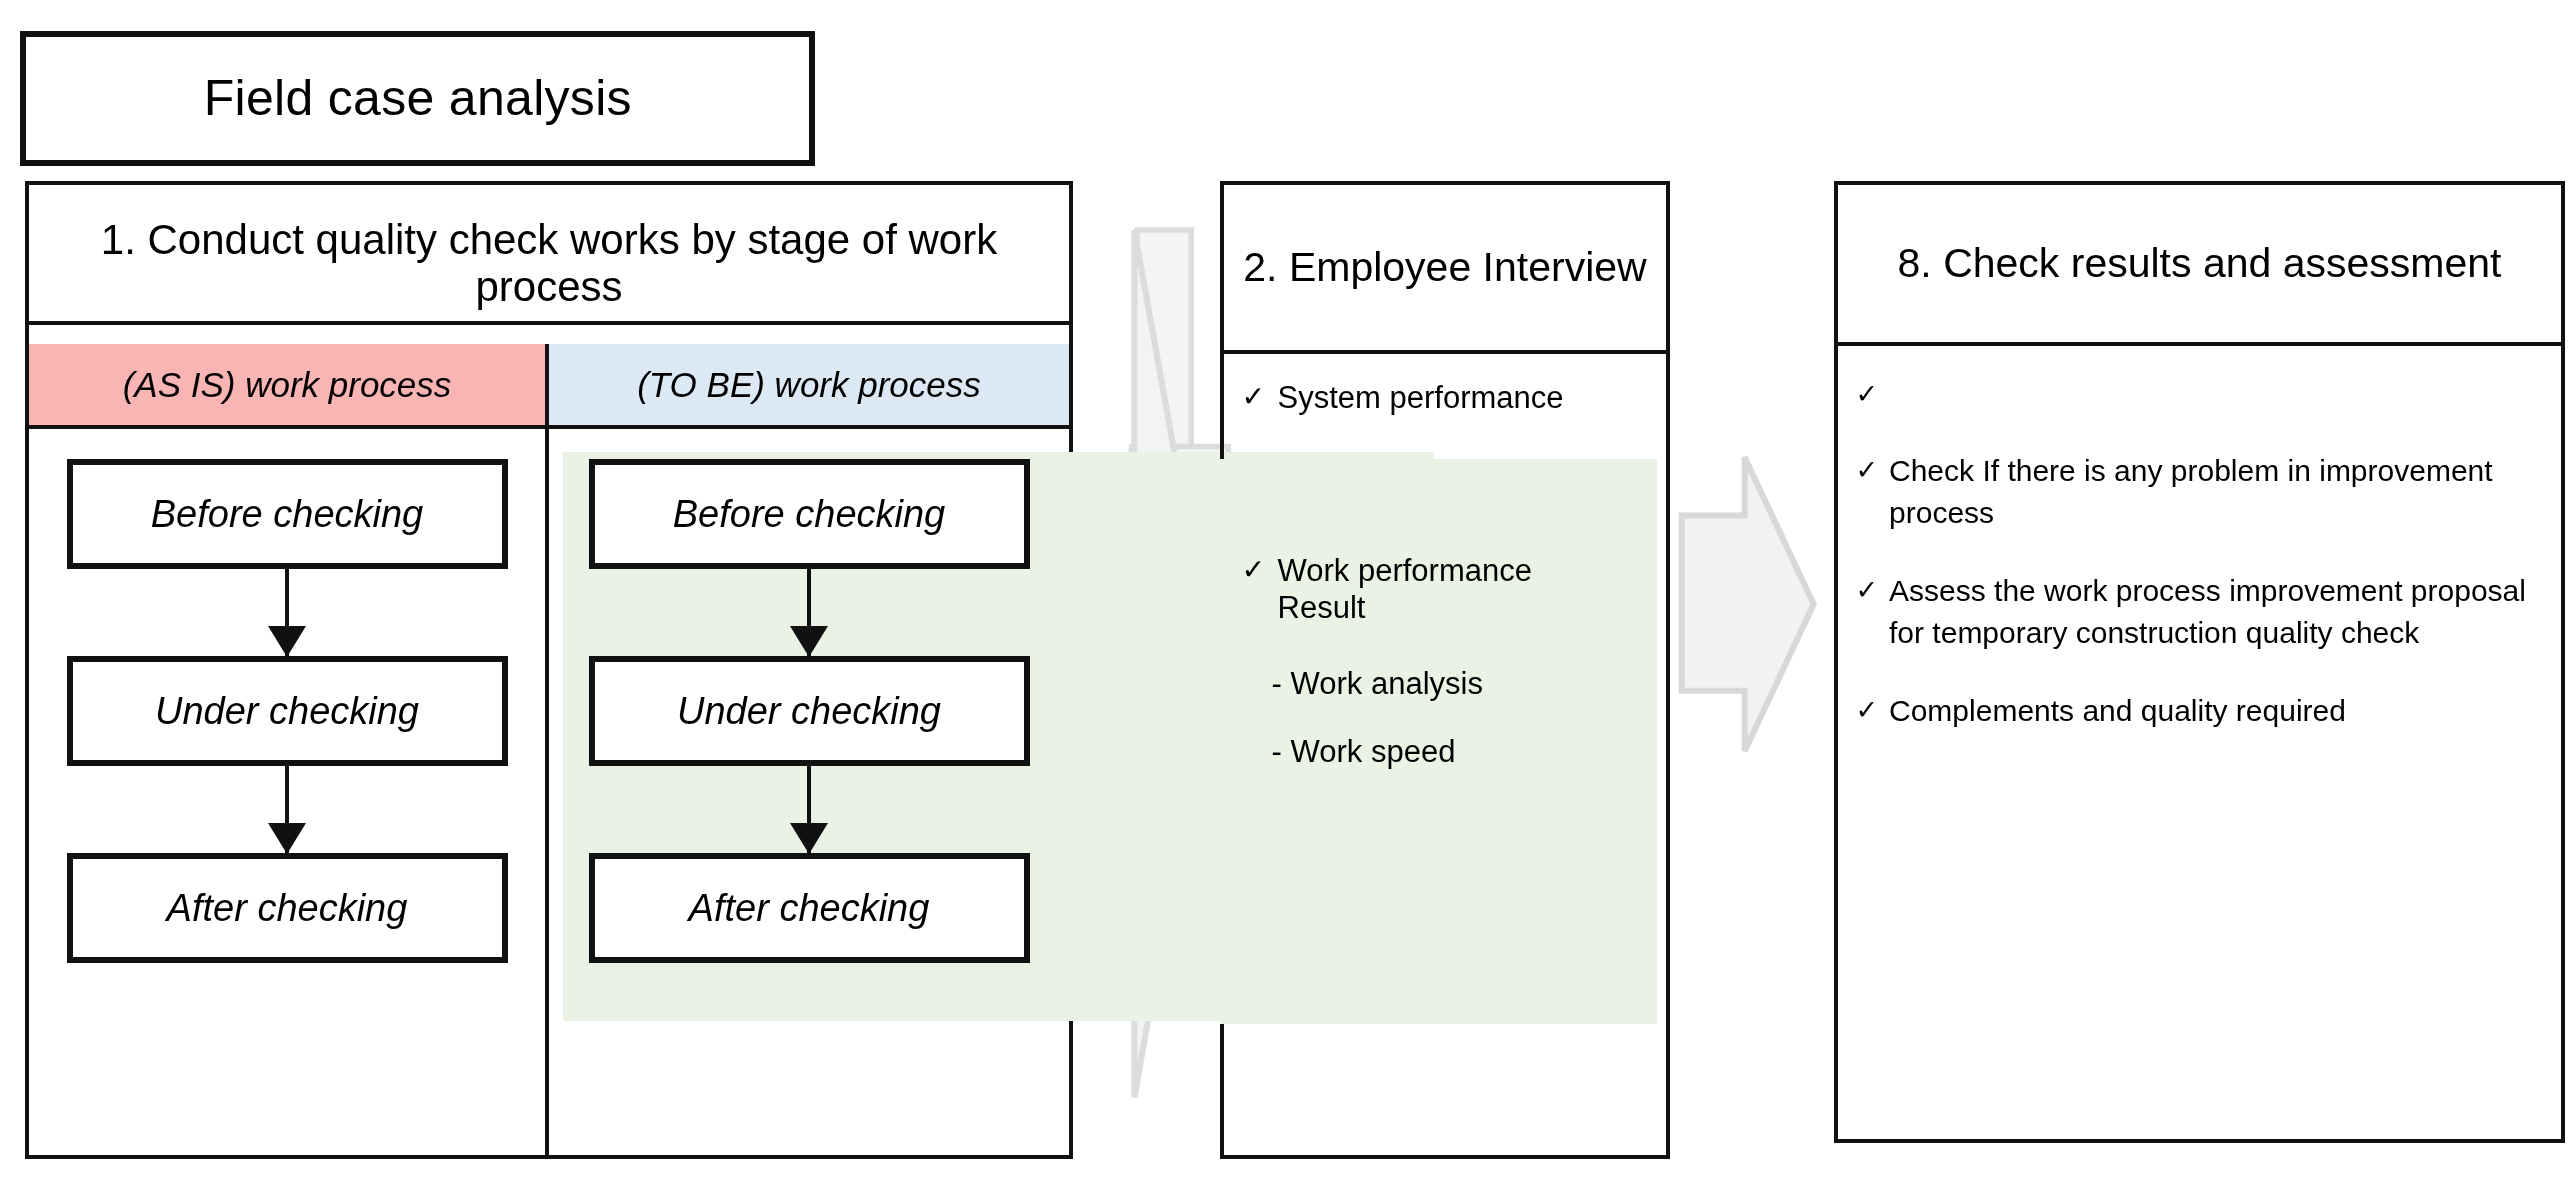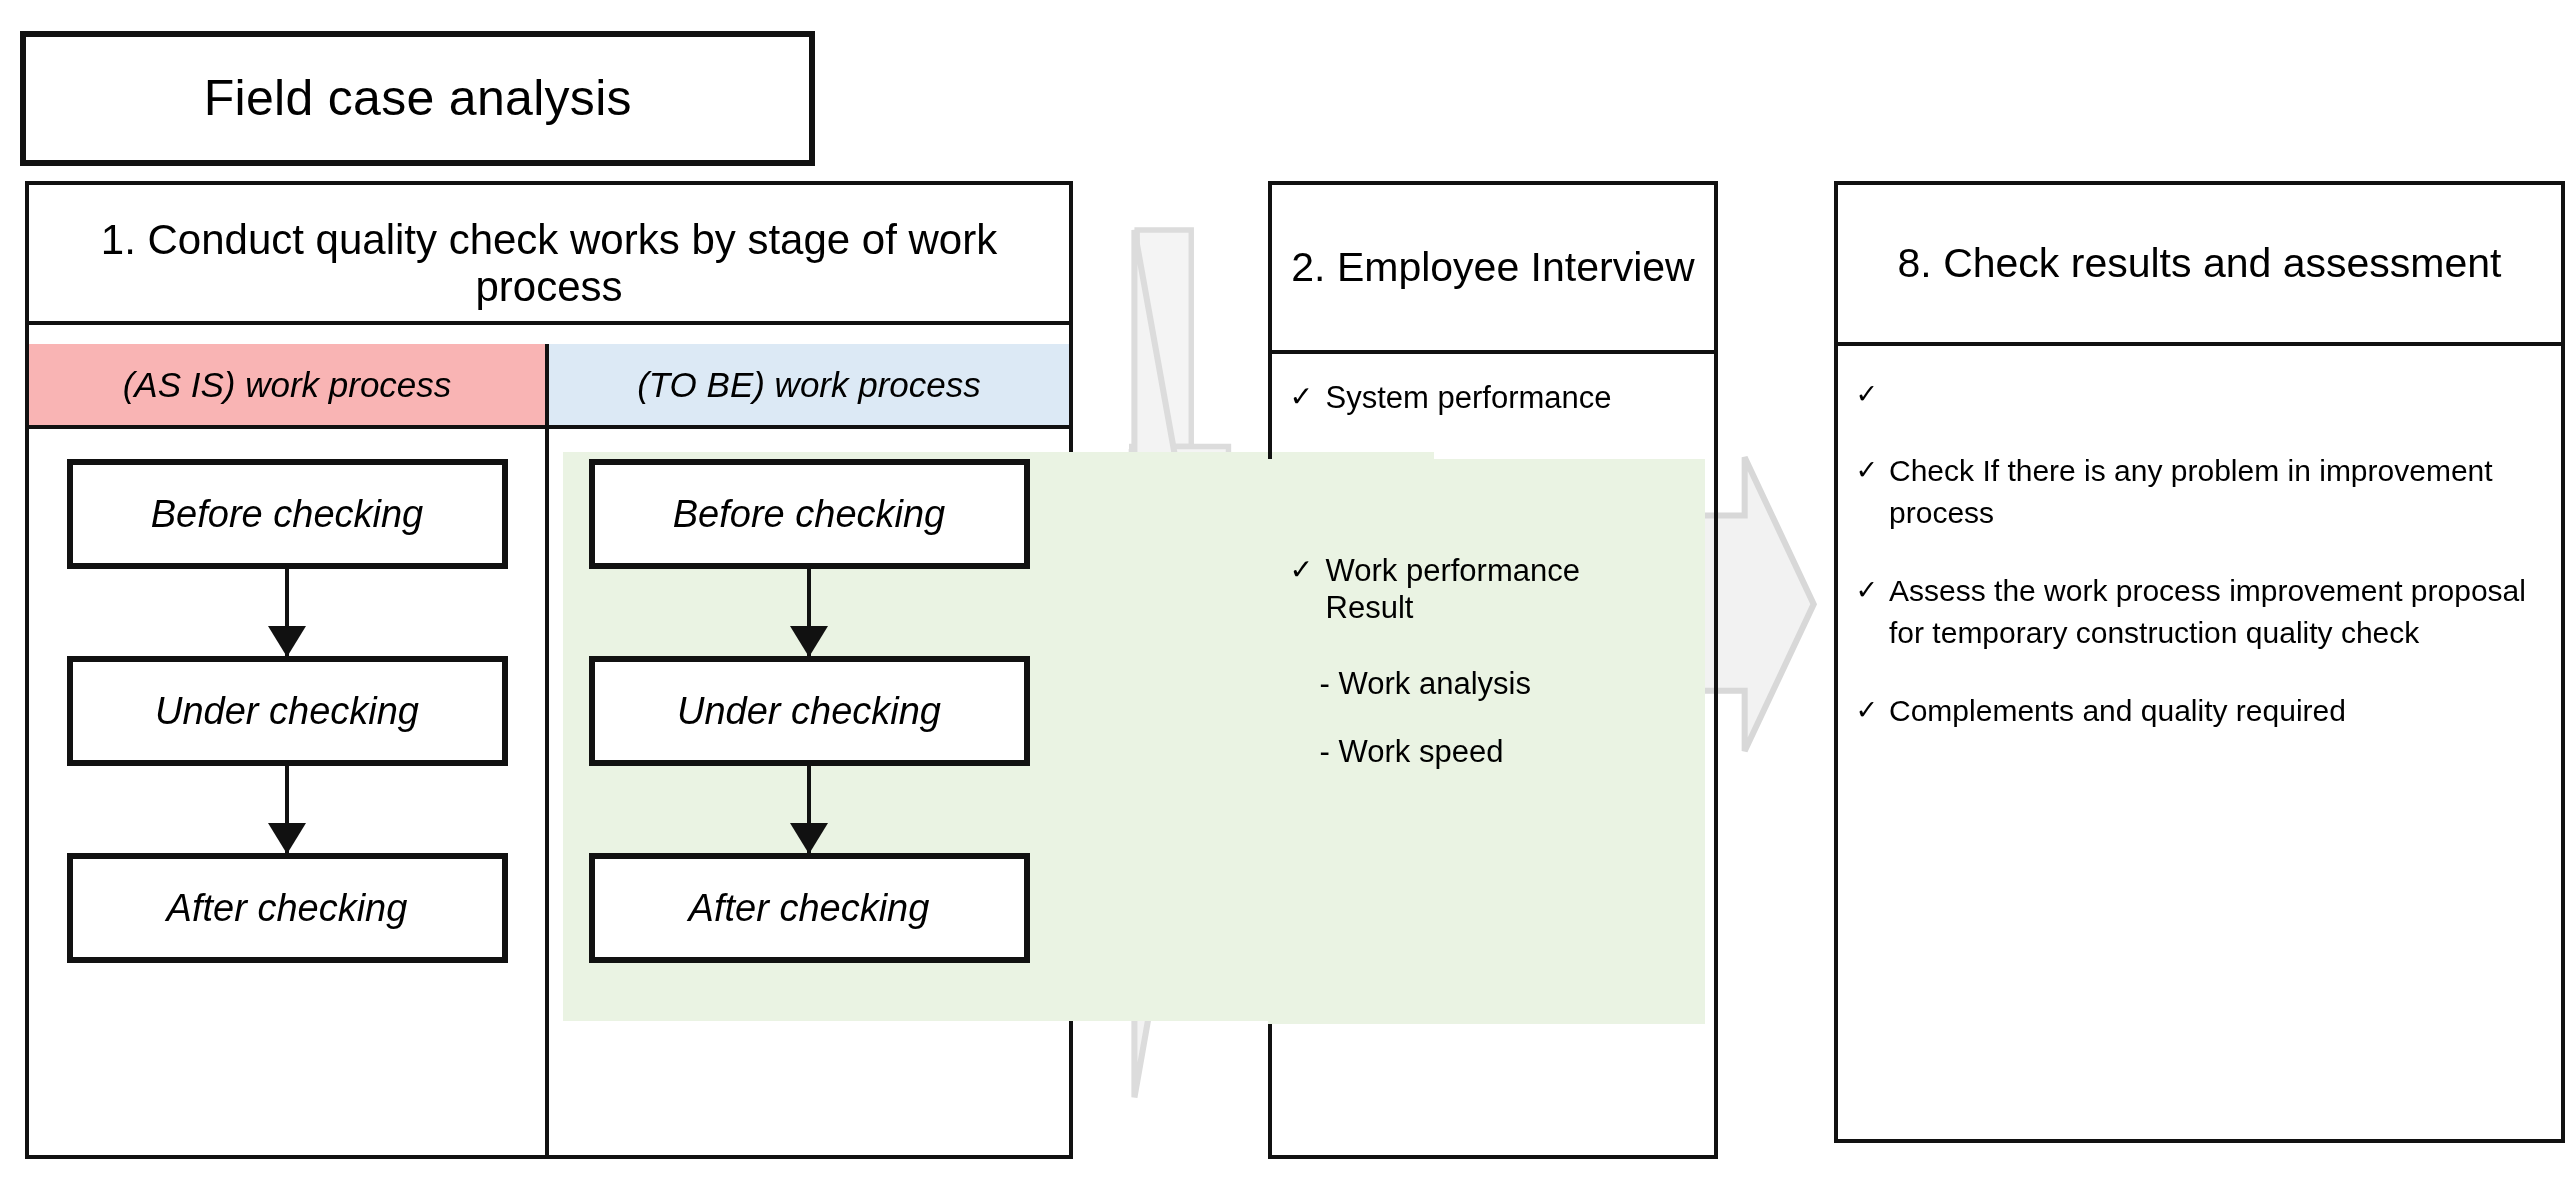--- a/index.html
+++ b/index.html
@@ -53,21 +53,21 @@
   .pbox .b{font-size:38px;}
   .conn{width:6.1px;height:87px;position:relative;display:flex;justify-content:center;}
   .conn .line{width:4.7px;height:100%;background:#111;}
   .conn .head{
     position:absolute;bottom:-1.4px;left:50%;transform:translateX(-50%);
     width:0;height:0;border-left:19.6px solid transparent;border-right:19.6px solid transparent;
     border-top:31px solid #111;
   }
 
   
-  #panel2{left:1268px;top:181px;width:450px;height:978px;}
+  #panel2{left:1220px;top:181px;width:450px;height:978px;}
   #p2head{position:absolute;left:0;top:0;width:100%;height:169px;border-bottom:4.7px solid #111;}
   #p2head .h{font-size:41px;}
   #p2body{position:absolute;left:0;top:174px;width:100%;height:calc(100% - 174px);}
   .p2green{position:absolute;left:-4.1px;top:100px;width:437px;height:565px;background:#eaf3e3;z-index:0;}
   .p2list{position:relative;z-index:2;padding:20.3px 15px 0 17.6px;}
   .chk-item{display:flex;align-items:flex-start;gap:12.2px;font-size:31px;line-height:1.22;margin-bottom:9.5px;}
   .chk{font-size:28.4px;line-height:1.25;flex:0 0 auto;}
   .dash-item{font-size:31px;line-height:1.2;margin:0 0 0 30px;}
 
   

